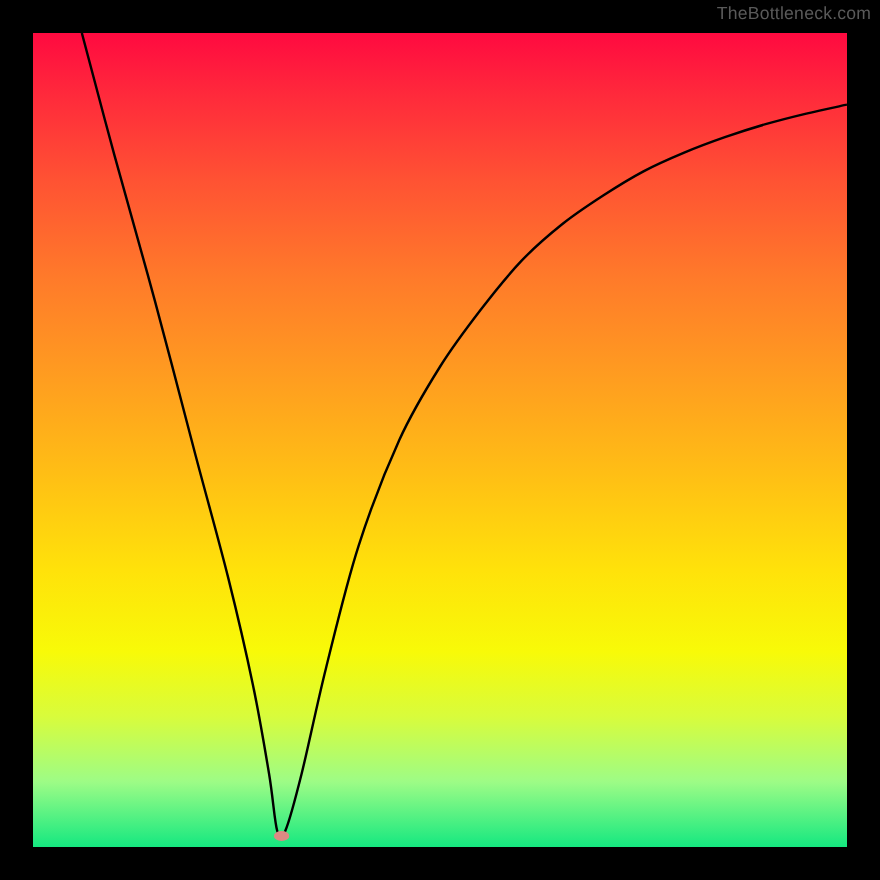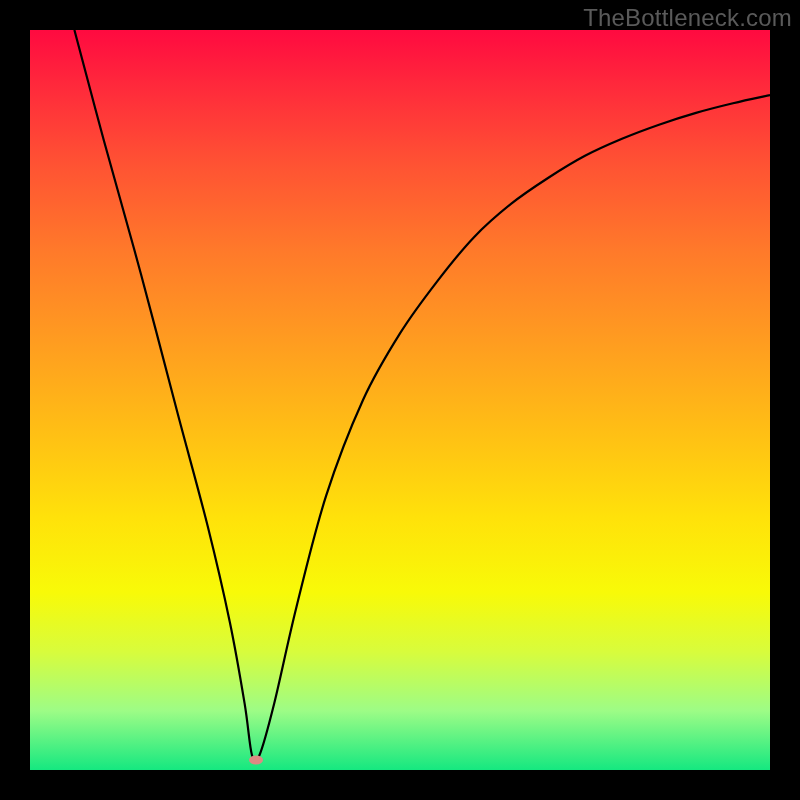--- a/index.html
+++ b/index.html
@@ -36,21 +36,21 @@
       #f8fa08 76%,
       #d8fc3c 84%,
       #9dfc86 92%,
       #15e880 100%);
   }
   .watermark {
     position: absolute;
     top: 4px;
     right: 8px;
     color: #5a5a5a;
-    font-size: 24px;
+    font-size: 16px;
     font-weight: 500;
     letter-spacing: 0.2px;
     pointer-events: none;
   }
   svg.curve {
     position: absolute;
     left: 0;
     top: 0;
     width: 740px;
     height: 740px;

